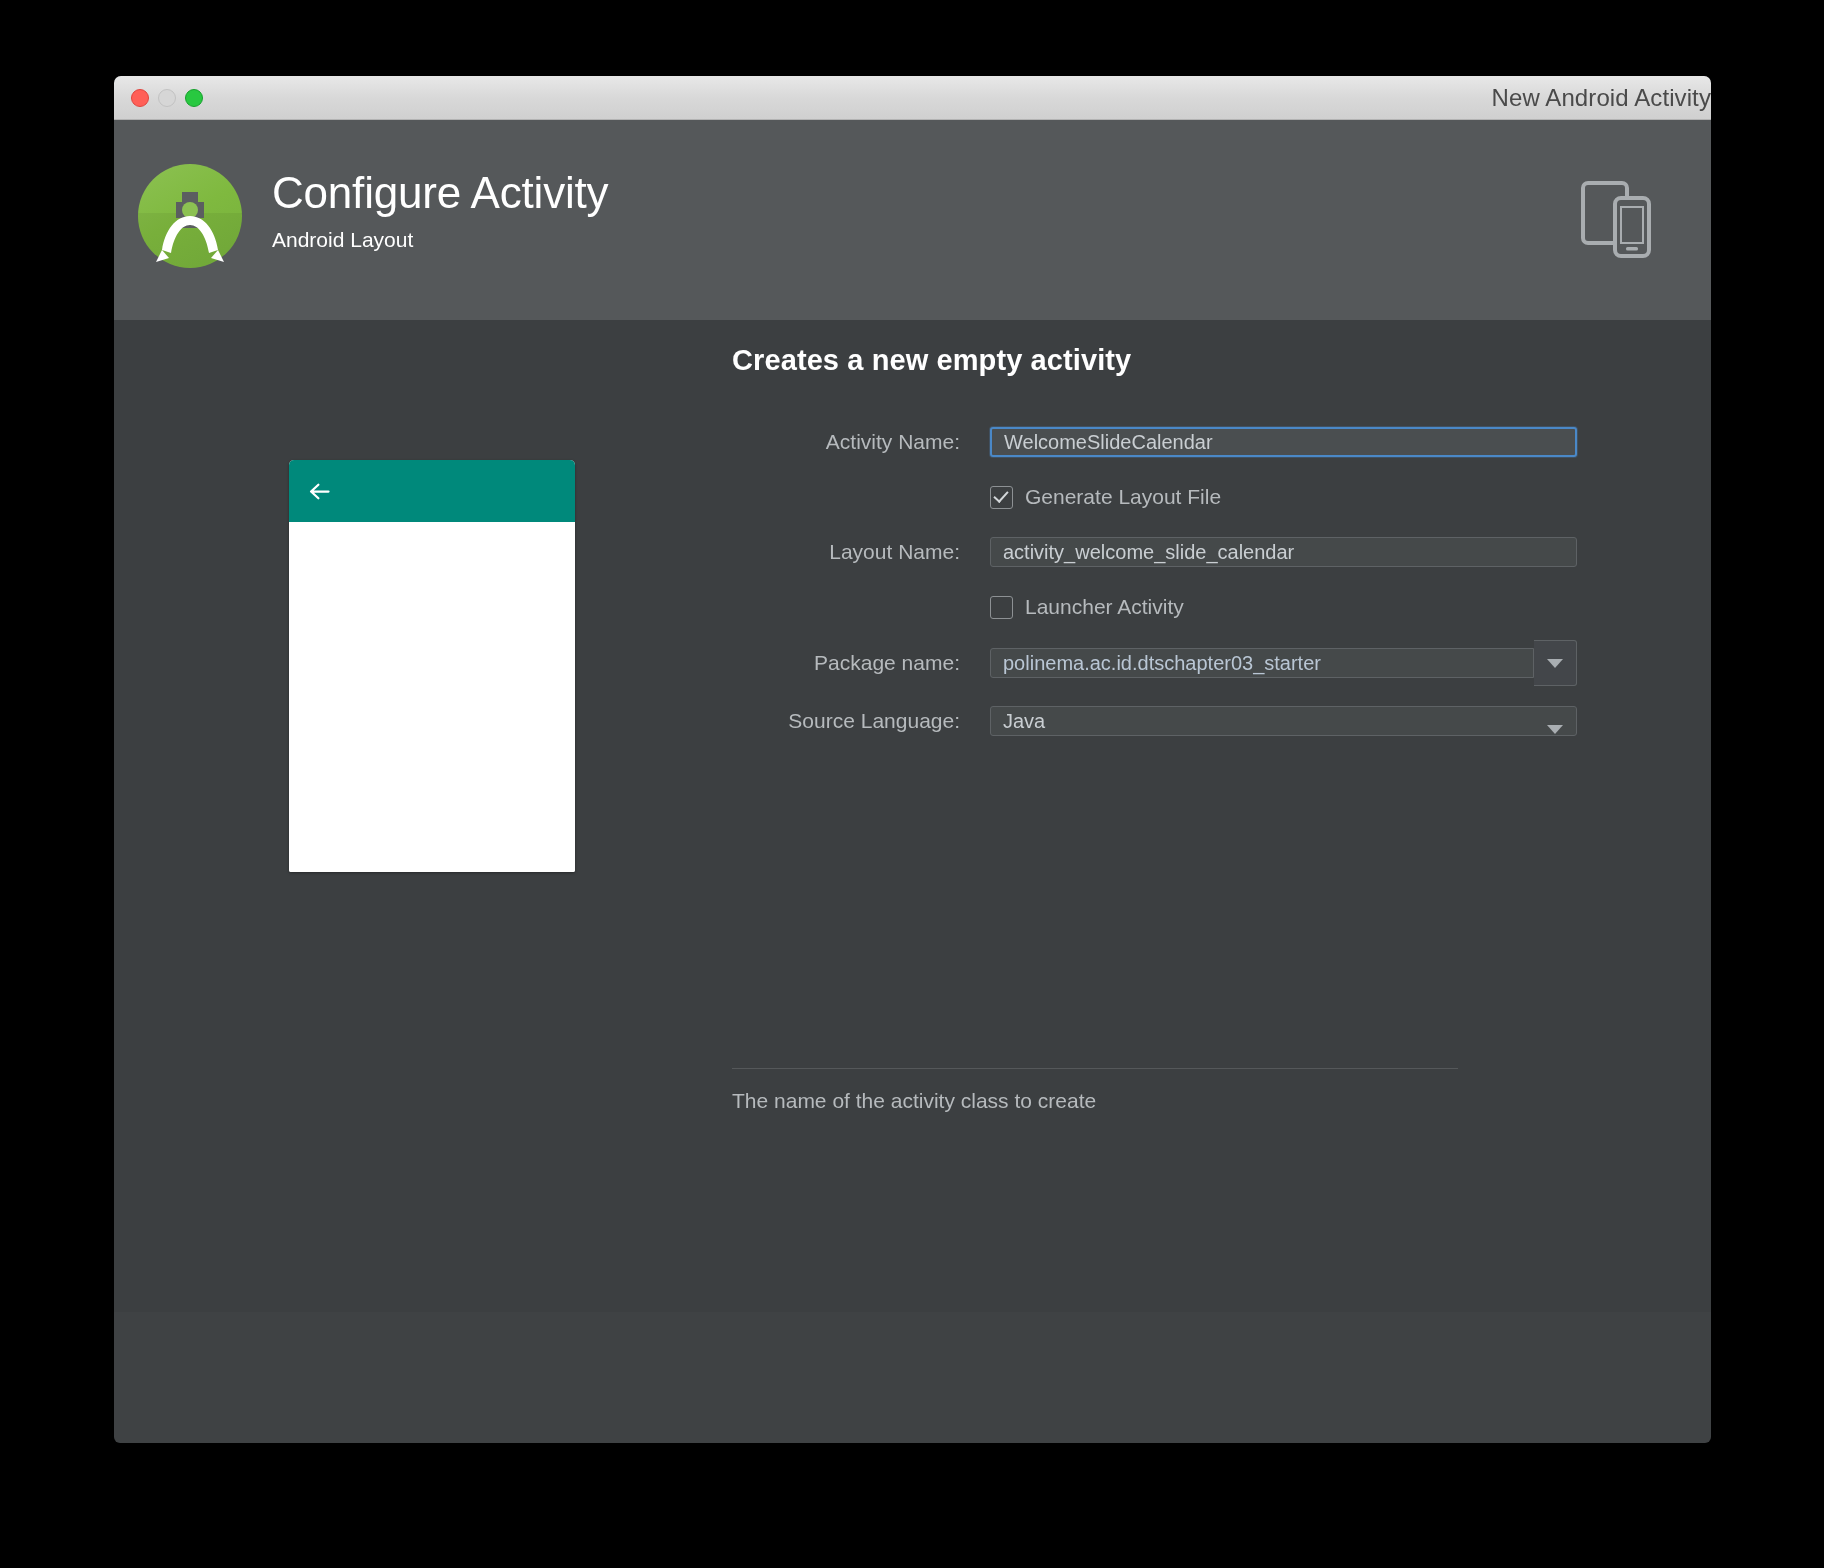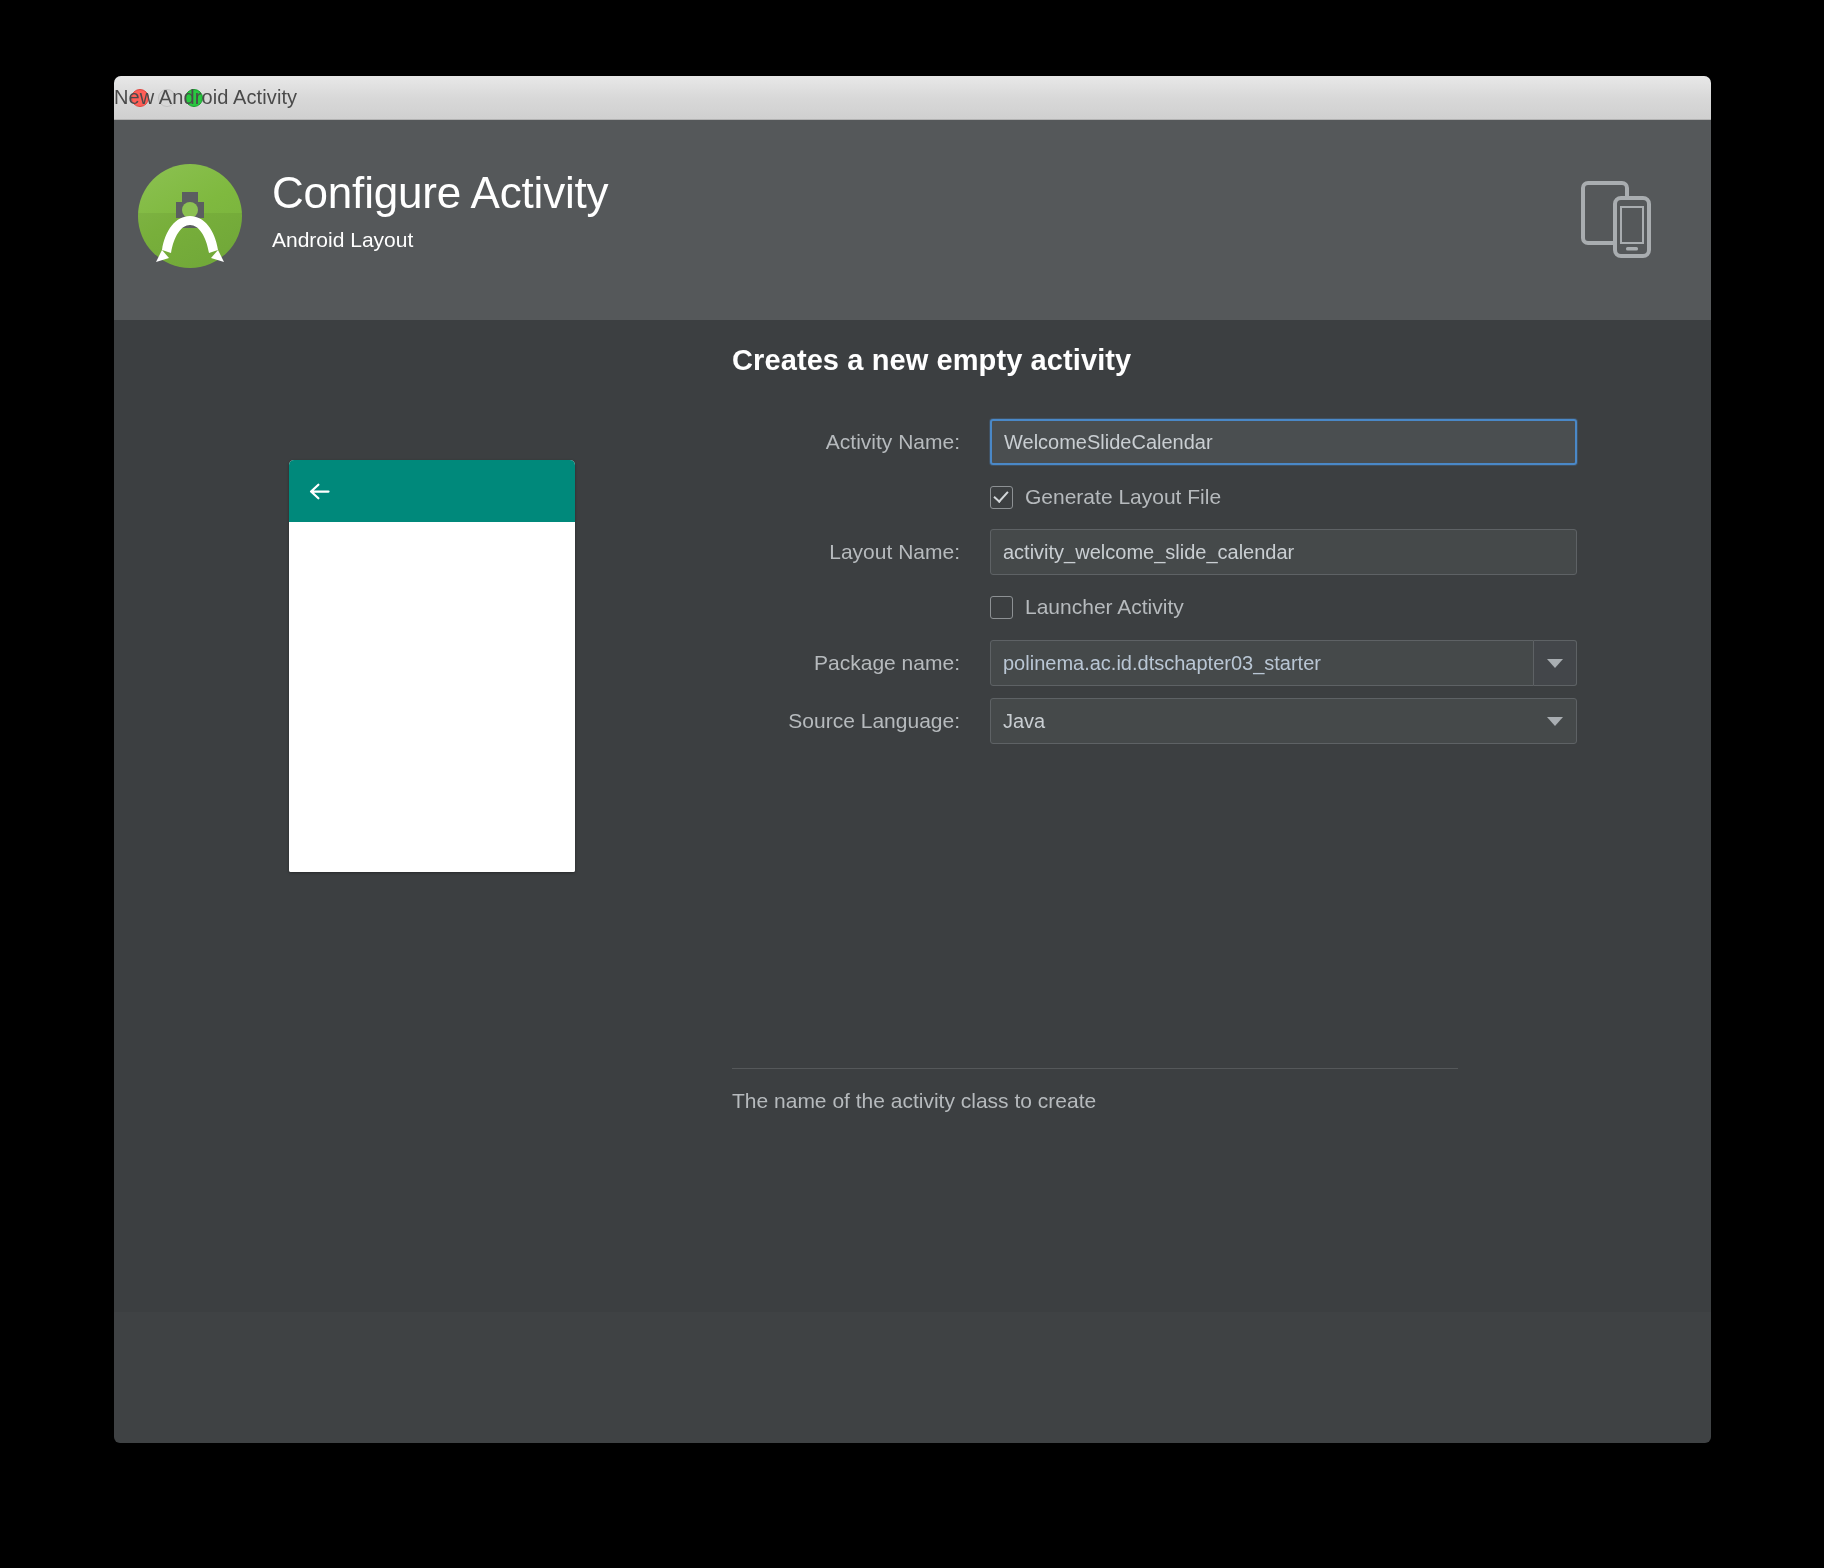--- a/index.html
+++ b/index.html
@@ -52,22 +52,22 @@
     border-radius: 50%;
     display: block;
   }
   .dot.red    { background: #ff5f57; border: 1px solid #e0443e; }
   .dot.yellow { background: #d6d6d6; border: 1px solid #c2c2c2; }
   .dot.green  { background: #28c840; border: 1px solid #16a02c; }
 
   .win-title {
     position: absolute;
     left: 0; right: 0;
-    text-align: left;
-    font-size: 20px;
+    text-align: right;
+    font-size: 24px;
     color: #4a4a4a;
     letter-spacing: 0.1px;
   }
 
   
   .wizard-header {
     position: relative;
     height: 200px;
     background: #55585a;
     display: flex;
@@ -198,21 +198,21 @@
     box-sizing: border-box;
     white-space: nowrap;
   }
   .field {
     flex: 1;
     position: relative;
   }
   .txt {
     box-sizing: border-box;
     width: 100%;
-    height: 46px;
+    height: 30px;
     background: #45494a;
     border: 1px solid #5e6265;
     border-radius: 3px;
     color: #c9ced2;
     font-size: 20px;
     font-family: "Liberation Sans", sans-serif;
     padding: 0 12px;
     outline: none;
   }
   .txt.focused {

